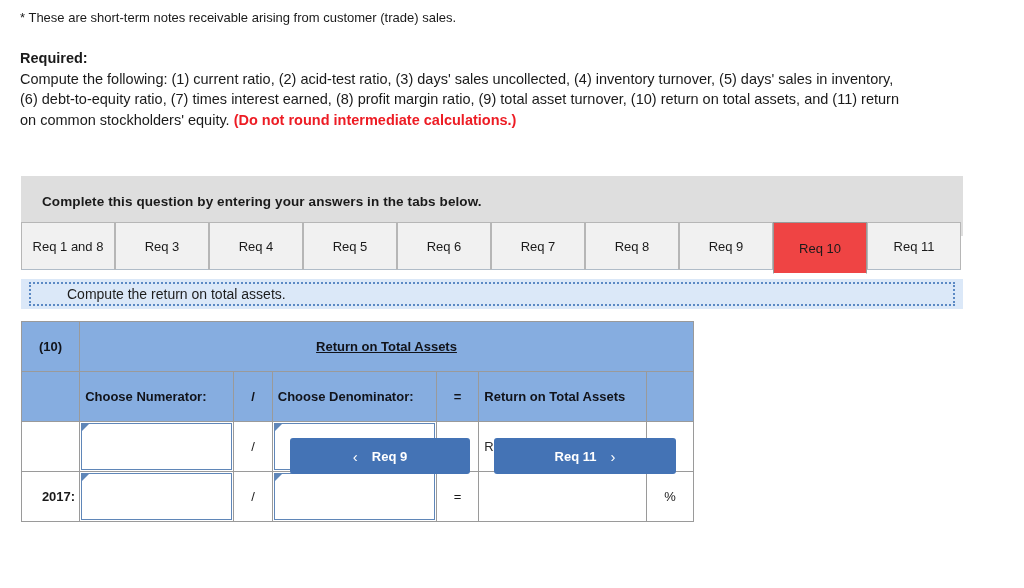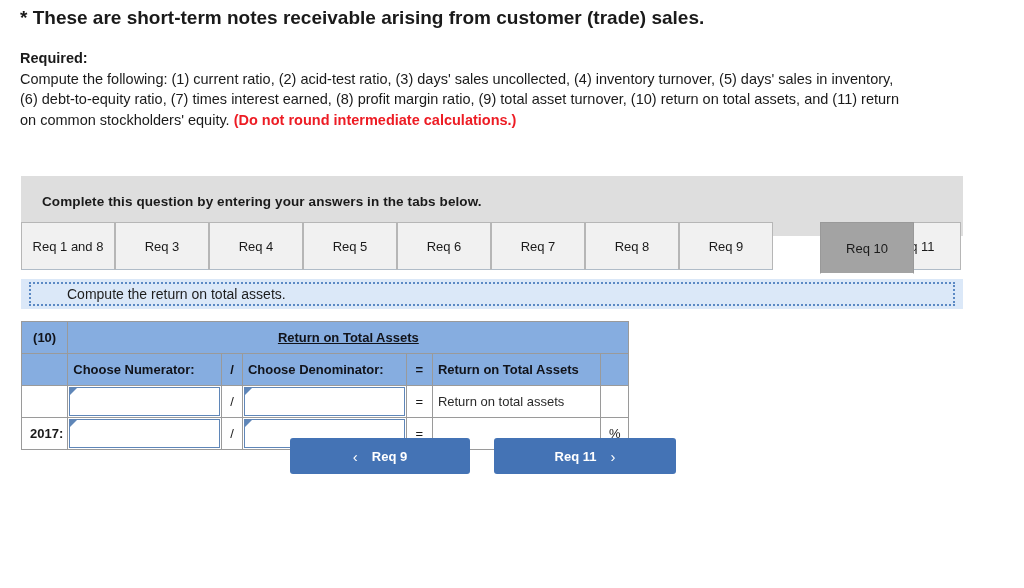--- a/index.html
+++ b/index.html
@@ -14,24 +14,23 @@
     font-family: "Liberation Sans", sans-serif;
     color: #1a1a1a;
     -webkit-font-smoothing: antialiased;
   }
 
   
   .note-line {
     position: absolute;
     left: 20px;
     top: 8px;
-    font-size: 19px;
+    font-size: 13px;
     line-height: 20px;
     white-space: nowrap;
-    font-weight: bold;
   }
 
   .required-block {
     position: absolute;
     left: 20px;
     top: 48px;
     width: 1080px;
     font-size: 14.5px;
     line-height: 20.5px;
   }
@@ -90,26 +89,25 @@
     border: 1px solid #b6b6b6;
     border-bottom: 1px solid #b0bcc8;
     font-size: 13px;
     color: #1b1b1b;
     display: flex;
     align-items: center;
     justify-content: center;
     cursor: pointer;
   }
   .tab.active {
-    background: #a3a3a3;
+    background: #ef4444;
     border: 1px solid #999999;
     border-bottom: 1px solid #ffffff;
     height: 52px;
     z-index: 5;
-    margin-left: 47px;
   }
 
   
   .subinstruct {
     position: absolute;
     left: 21px;
     top: 279px;
     width: 942px;
     height: 30px;
     background: #dbe8f8;
@@ -139,21 +137,21 @@
   .answer-table {
     position: absolute;
     left: 21px;
     top: 321px;
     border-collapse: collapse;
     table-layout: fixed;
     font-size: 13px;
   }
   .answer-table td {
     border: 1px solid #9a9a9a;
-    padding: 8px;
+    padding: 17px;
     height: 24px;
     box-sizing: border-box;
   }
   .hdr-blue {
     background: #86ade0;
     font-weight: bold;
     color: #11131a;
     text-align: center;
   }
   .hdr-blue-left {

